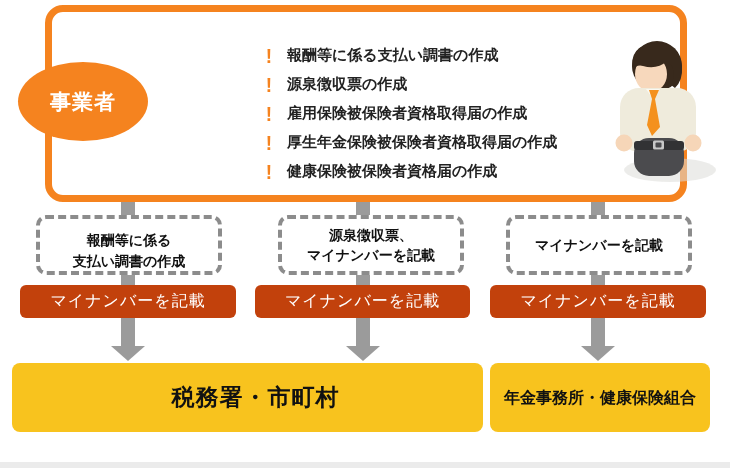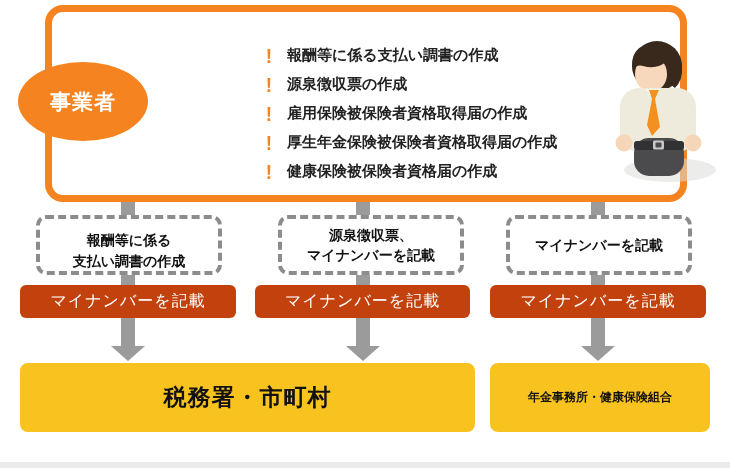--- a/index.html
+++ b/index.html
@@ -31,22 +31,22 @@
 
   
   .pill-button{position:absolute;top:285px;height:33px;background:#c2410c;border-radius:6px;
     display:flex;align-items:center;justify-content:center;color:#ffffff;
     font-size:16px;font-weight:normal;letter-spacing:1px;z-index:1;}
 
   
   .dest-box{position:absolute;top:363px;height:69px;background:#F8C31E;border-radius:8px;
     display:flex;flex-direction:column;align-items:center;justify-content:center;
     font-weight:bold;color:#111111;z-index:1;}
-  .dest-wide{left:20px;width:455px;font-size:23px;letter-spacing:1px;}
-  .dest-right{left:490px;width:220px;font-size:12px;line-height:1.45;text-align:center;}
+  .dest-wide{left:12px;width:455px;font-size:23px;letter-spacing:1px;padding-left:16px;}
+  .dest-right{left:490px;width:220px;font-size:16px;line-height:1.45;text-align:center;}
 
   .bottom-strip{position:absolute;left:0;top:462px;width:730px;height:6px;background:#EBEBEB;}
 </style>
 </head>
 <body>
 
 <div class="stage">
 
   <div class="connector" style="left:121px;top:198px;height:19px;"></div>
   <div class="connector" style="left:121px;top:272px;height:16px;"></div>

